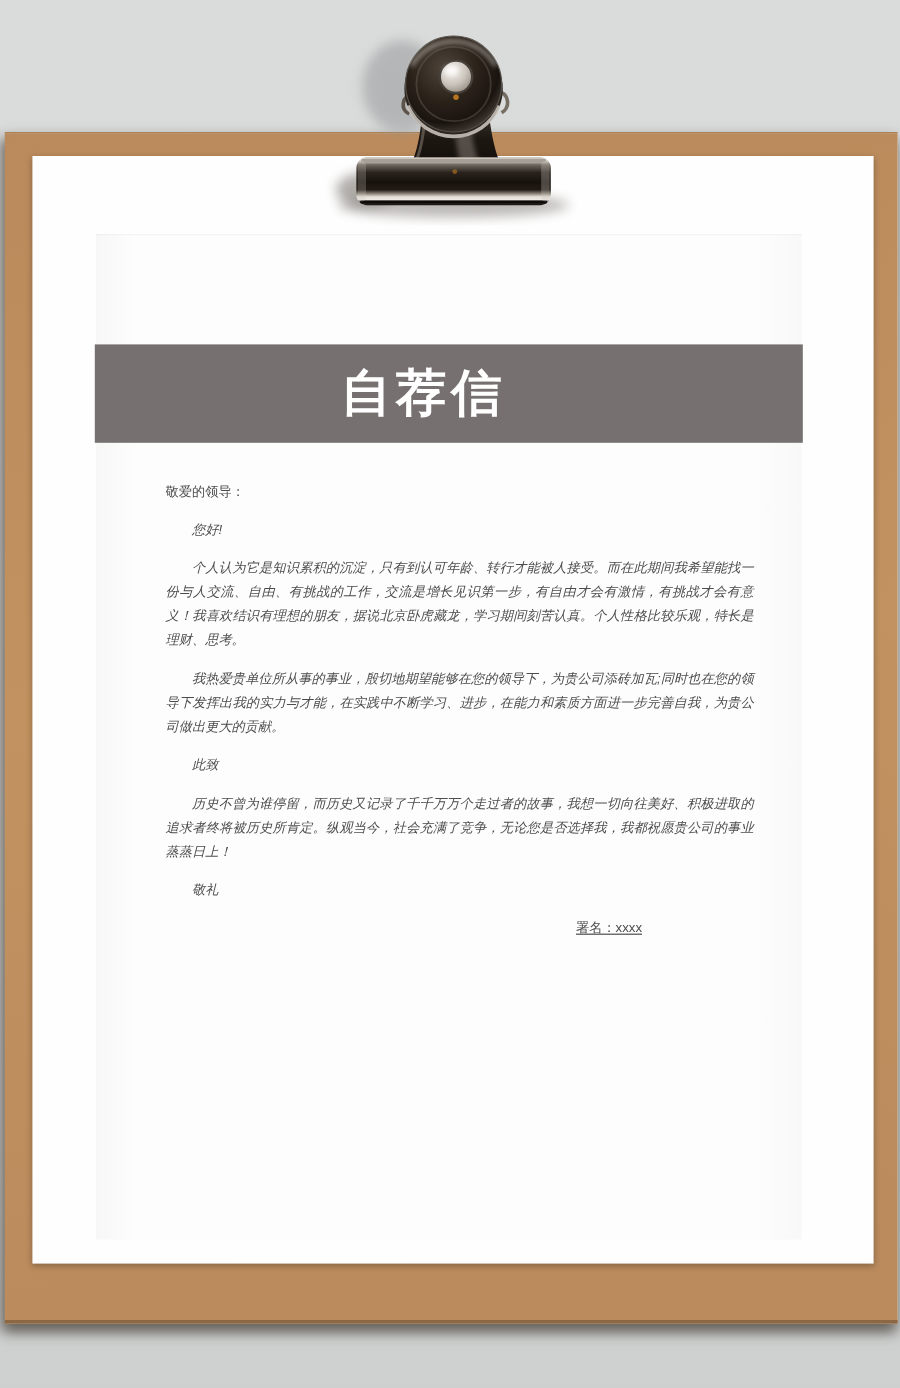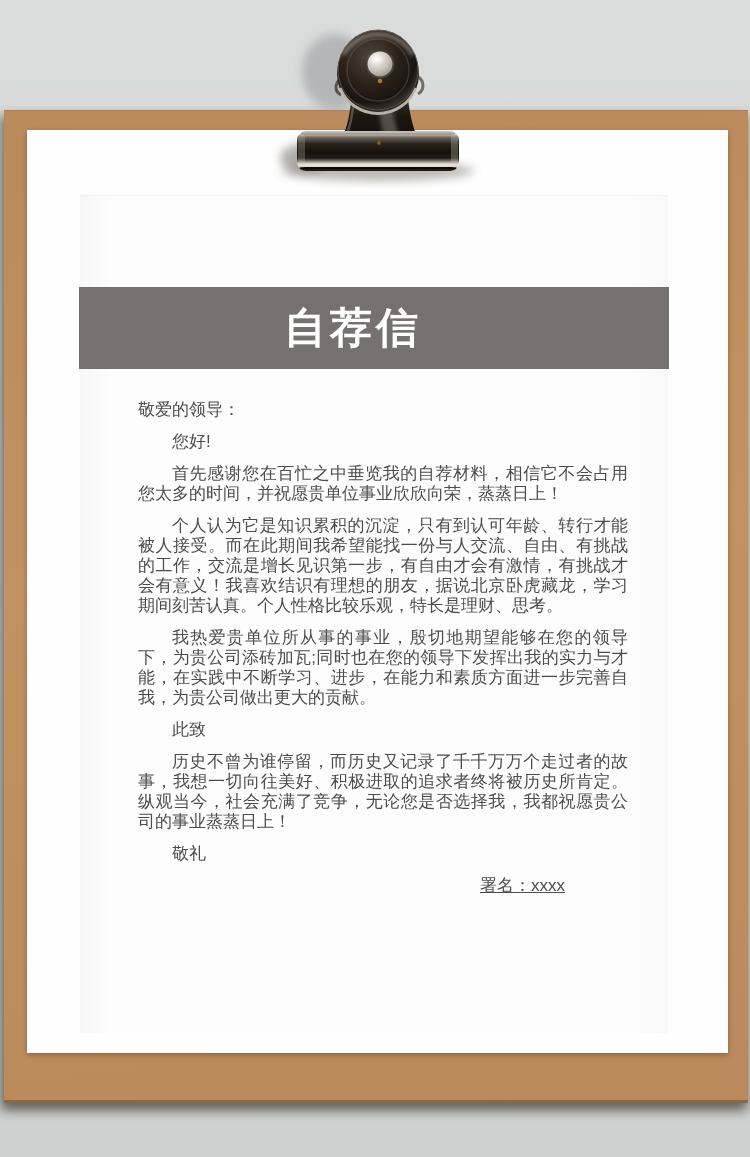--- a/index.html
+++ b/index.html
@@ -45,25 +45,25 @@
     display: flex; align-items: center; justify-content: center;
   }
   .banner h1 {
     margin: 0; transform: translateX(-21px);
     font-size: 42px; font-weight: 700; letter-spacing: 4px;
     color: #ffffff; white-space: nowrap; text-align: center;
   }
   
   .content {
     position: absolute; left: 58px; top: 205px; width: 490px;
-    font-size: 17px; line-height: 20px; color: #4c4c4c;
+    font-size: 11px; line-height: 20px; color: #4c4c4c;
   }
   .content p { margin: 0 0 12px 0; text-align: justify; }
   .content p.plain { text-align: left; }
-  .indent { text-indent: 2em; }
+  .indent { text-indent: 2em; font-style: italic; }
   .sig { padding-left: 342px; text-align: left !important; text-decoration: underline; }
   
   .clip { position: absolute; left: 260px; top: 8px; width: 240px; height: 180px; }
 </style>
 </head>
 <body>
 
 <div class="scene">
 
   <div class="board"></div>
@@ -71,21 +71,20 @@
   <div class="paper">
     <div class="sheet">
 
       <div class="banner">
         <h1>自荐信</h1>
       </div>
 
       <div class="content">
         <p class="plain">敬爱的领导：</p>
         <p class="indent plain">您好!</p>
-        <p class="indent">首先感谢您在百忙之中垂览我的自荐材料，相信它不会占用您太多的时间，并祝愿贵单位事业欣欣向荣，蒸蒸日上！</p>
         <p class="indent">个人认为它是知识累积的沉淀，只有到认可年龄、转行才能被人接受。而在此期间我希望能找一份与人交流、自由、有挑战的工作，交流是增长见识第一步，有自由才会有激情，有挑战才会有意义！我喜欢结识有理想的朋友，据说北京卧虎藏龙，学习期间刻苦认真。个人性格比较乐观，特长是理财、思考。</p>
         <p class="indent">我热爱贵单位所从事的事业，殷切地期望能够在您的领导下，为贵公司添砖加瓦;同时也在您的领导下发挥出我的实力与才能，在实践中不断学习、进步，在能力和素质方面进一步完善自我，为贵公司做出更大的贡献。</p>
         <p class="indent plain">此致</p>
         <p class="indent">历史不曾为谁停留，而历史又记录了千千万万个走过者的故事，我想一切向往美好、积极进取的追求者终将被历史所肯定。纵观当今，社会充满了竞争，无论您是否选择我，我都祝愿贵公司的事业蒸蒸日上！</p>
         <p class="indent plain">敬礼</p>
         <p class="sig">署名：xxxx</p>
       </div>
 
     </div>
   </div>

